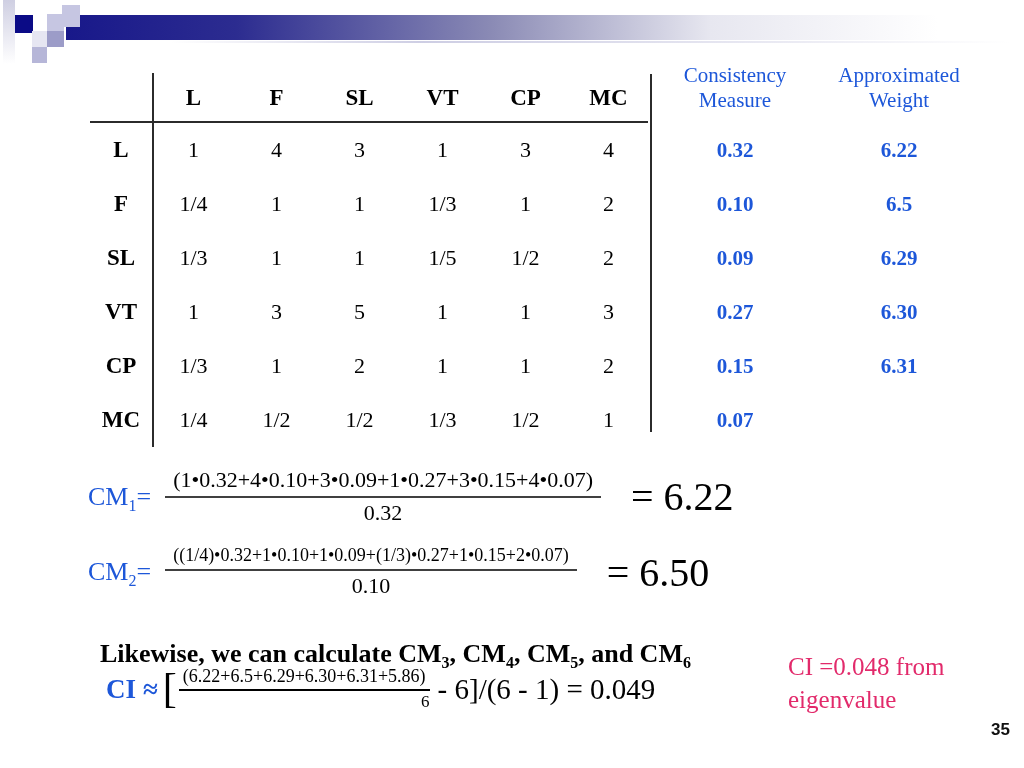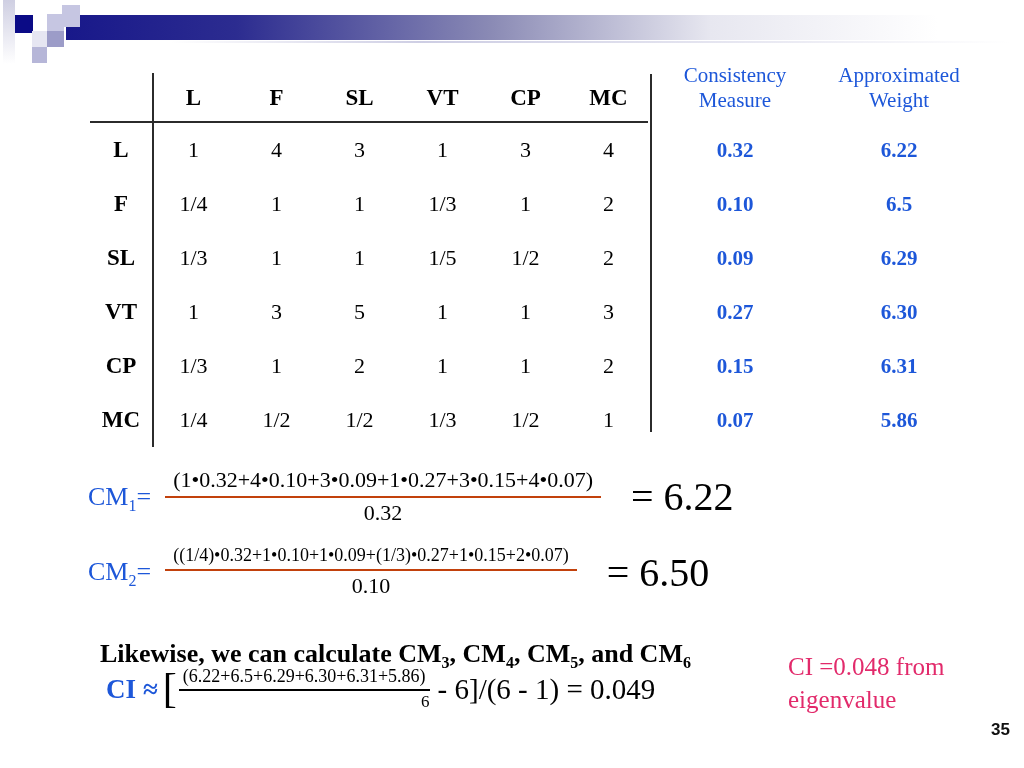--- a/index.html
+++ b/index.html
@@ -46,21 +46,21 @@
     grid-template-rows:61px repeat(6,54px);
     color:var(--blue);text-align:center;}
   .shead{font-size:21px;line-height:25px;padding-top:1px;}
   .sval{font-weight:bold;font-size:21px;display:flex;align-items:center;justify-content:center;}
 
   
   .formula{position:absolute;display:flex;align-items:center;white-space:nowrap;}
   .cm-label{color:var(--blue);font-weight:normal;font-size:26px;}
   .cm-label sub,.bold-sub sub{font-size:16px;line-height:0;}
   .frac{display:inline-flex;flex-direction:column;align-items:center;margin-left:14px;}
-  .frac .num{font-size:22px;padding:0 8px 3px;border-bottom:2px solid #c2410c;}
+  .frac .num{font-size:22px;padding:0 8px 3px;border-bottom:2px solid #404040;}
   .frac .den{font-size:22px;padding-top:2px;}
   #cm2 .frac .num{font-size:18px;}
   .result{font-size:40px;margin-left:30px;}
   #cm1{left:88px;top:467px;}
   #cm2{left:88px;top:545px;}
 
   #likewise{position:absolute;left:100px;top:639px;font-weight:bold;font-size:26px;white-space:nowrap;}
 
   #ci{left:106px;top:666px;}
   .ci-label{color:var(--blue);font-weight:bold;font-size:27px;}
@@ -165,21 +165,20 @@
     <div class="sval">6.22</div>
     <div class="sval">0.10</div>
     <div class="sval">6.5</div>
     <div class="sval">0.09</div>
     <div class="sval">6.29</div>
     <div class="sval">0.27</div>
     <div class="sval">6.30</div>
     <div class="sval">0.15</div>
     <div class="sval">6.31</div>
     <div class="sval">0.07</div>
-    <div class="sval">5.86</div>
   </div>
 
   <div class="formula" id="cm1">
     <span class="cm-label"><span>CM</span><sub>1</sub><span>=</span></span>
     <span class="frac">
       <span class="num">(1•0.32+4•0.10+3•0.09+1•0.27+3•0.15+4•0.07)</span>
       <span class="den">0.32</span>
     </span>
     <span class="result">= 6.22</span>
   </div>

